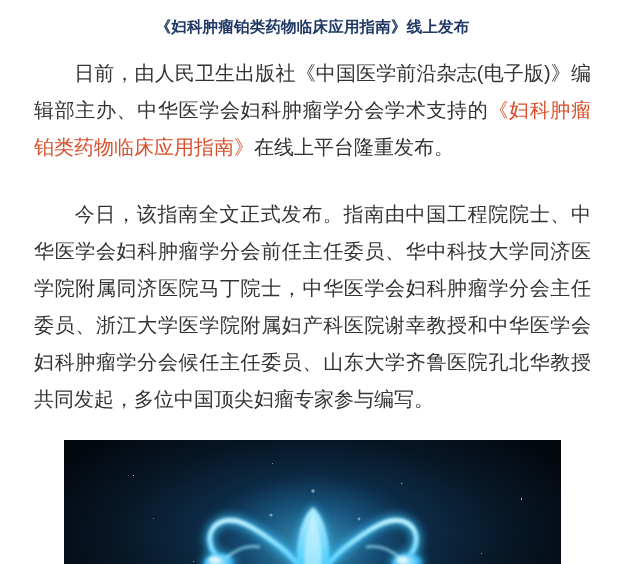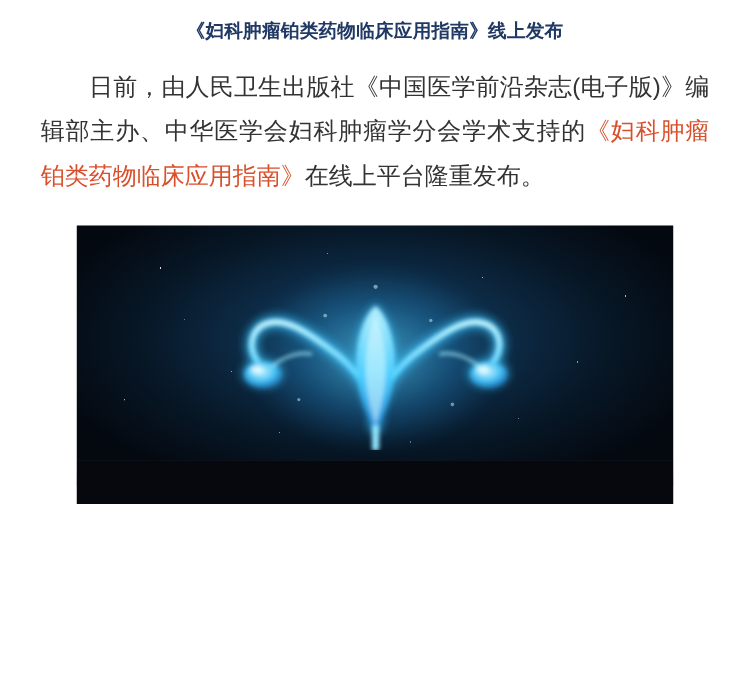--- a/index.html
+++ b/index.html
@@ -157,20 +157,23 @@
 <body>
 
 <div class="page">
 
   <div class="title">《妇科肿瘤铂类药物临床应用指南》线上发布</div>
 
   <p class="para first">
     <span class="indent"></span><span>日前，由人民卫生出版社《中国医学前沿杂志(电子版)》编辑部主办、中华医学会妇科肿瘤学分会学术支持的</span><span class="hl">《妇科肿瘤铂类药物临床应用指南》</span><span>在线上平台隆重发布。</span>
   </p>
 
+  <p class="para second">
+    <span class="indent"></span><span>今日，该指南全文正式发布。指南由中国工程院院士、中华医学会妇科肿瘤学分会前任主任委员、华中科技大学同济医学院附属同济医院马丁院士，中华医学会妇科肿瘤学分会主任委员、浙江大学医学院附属妇产科医院谢幸教授和中华医学会妇科肿瘤学分会候任主任委员、山东大学齐鲁医院孔北华教授共同发起，多位中国顶尖妇瘤专家参与编写。</span>
+  </p>
 
   <div class="figure-wrap">
     <div class="figure">
 
       <div class="screen">
         <div class="stars"></div>
         <div class="glow-core"></div>
 
         <svg class="anat" width="300" height="170" viewBox="0 0 300 170">
           <defs>

